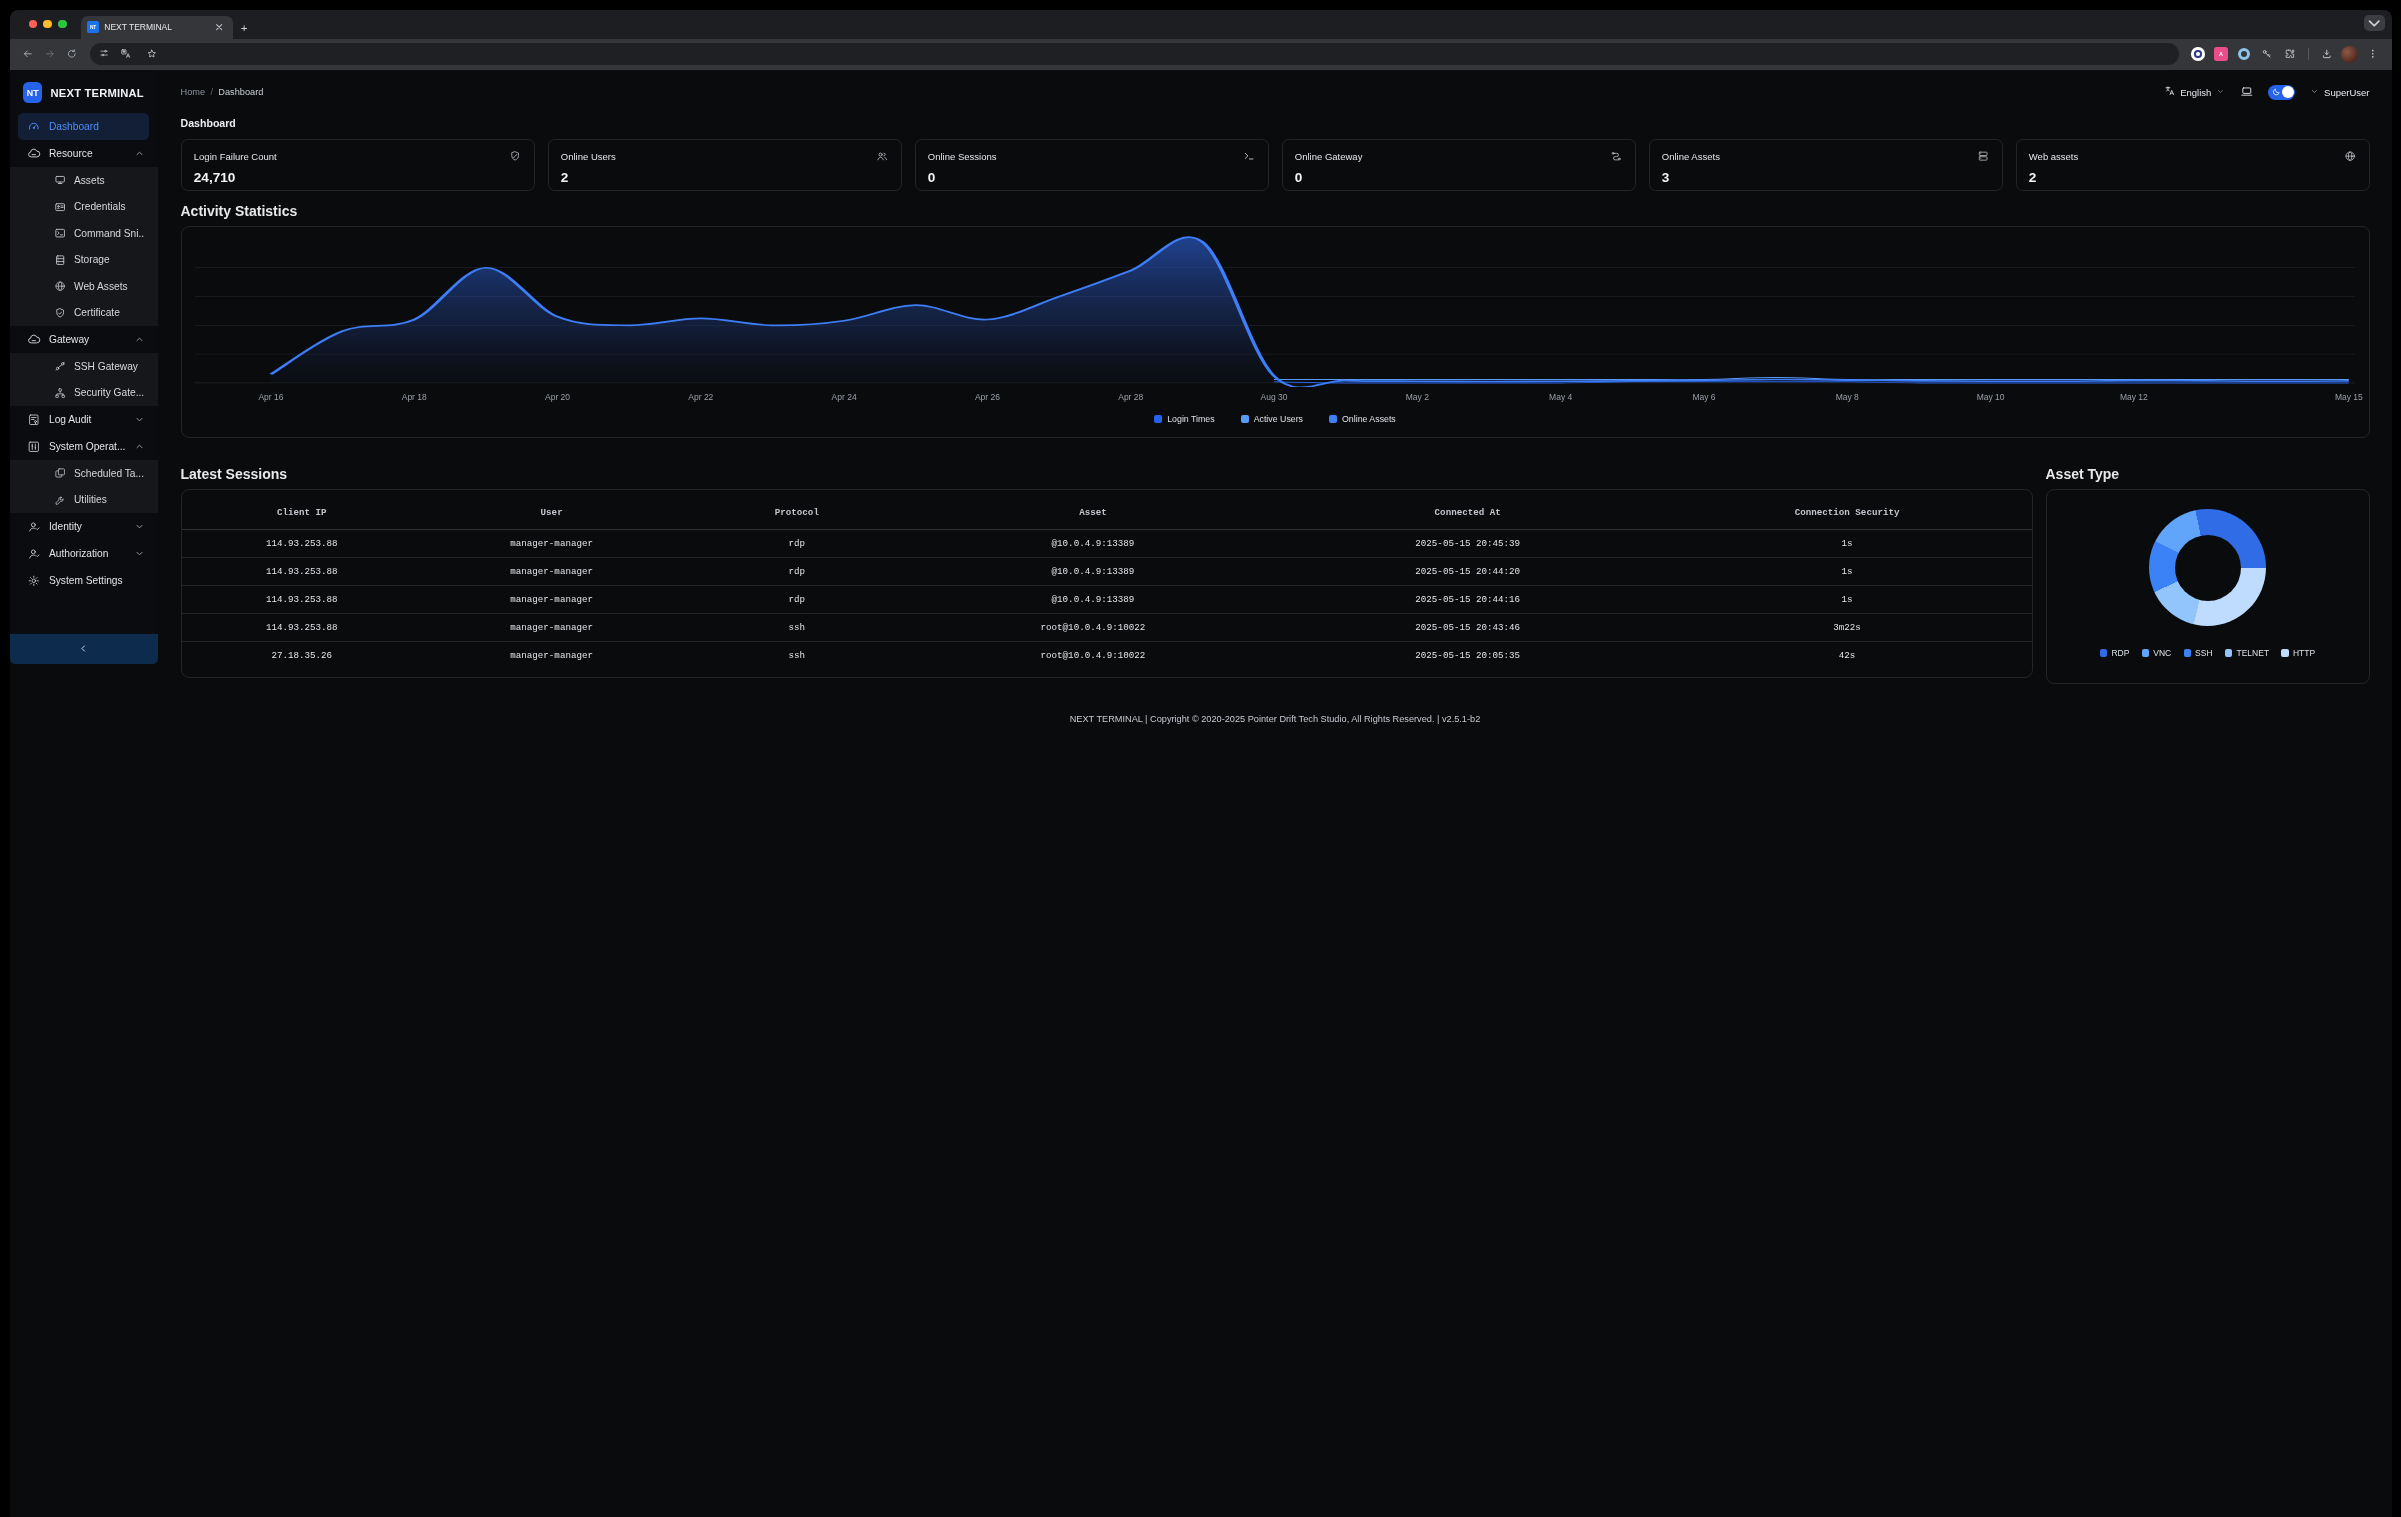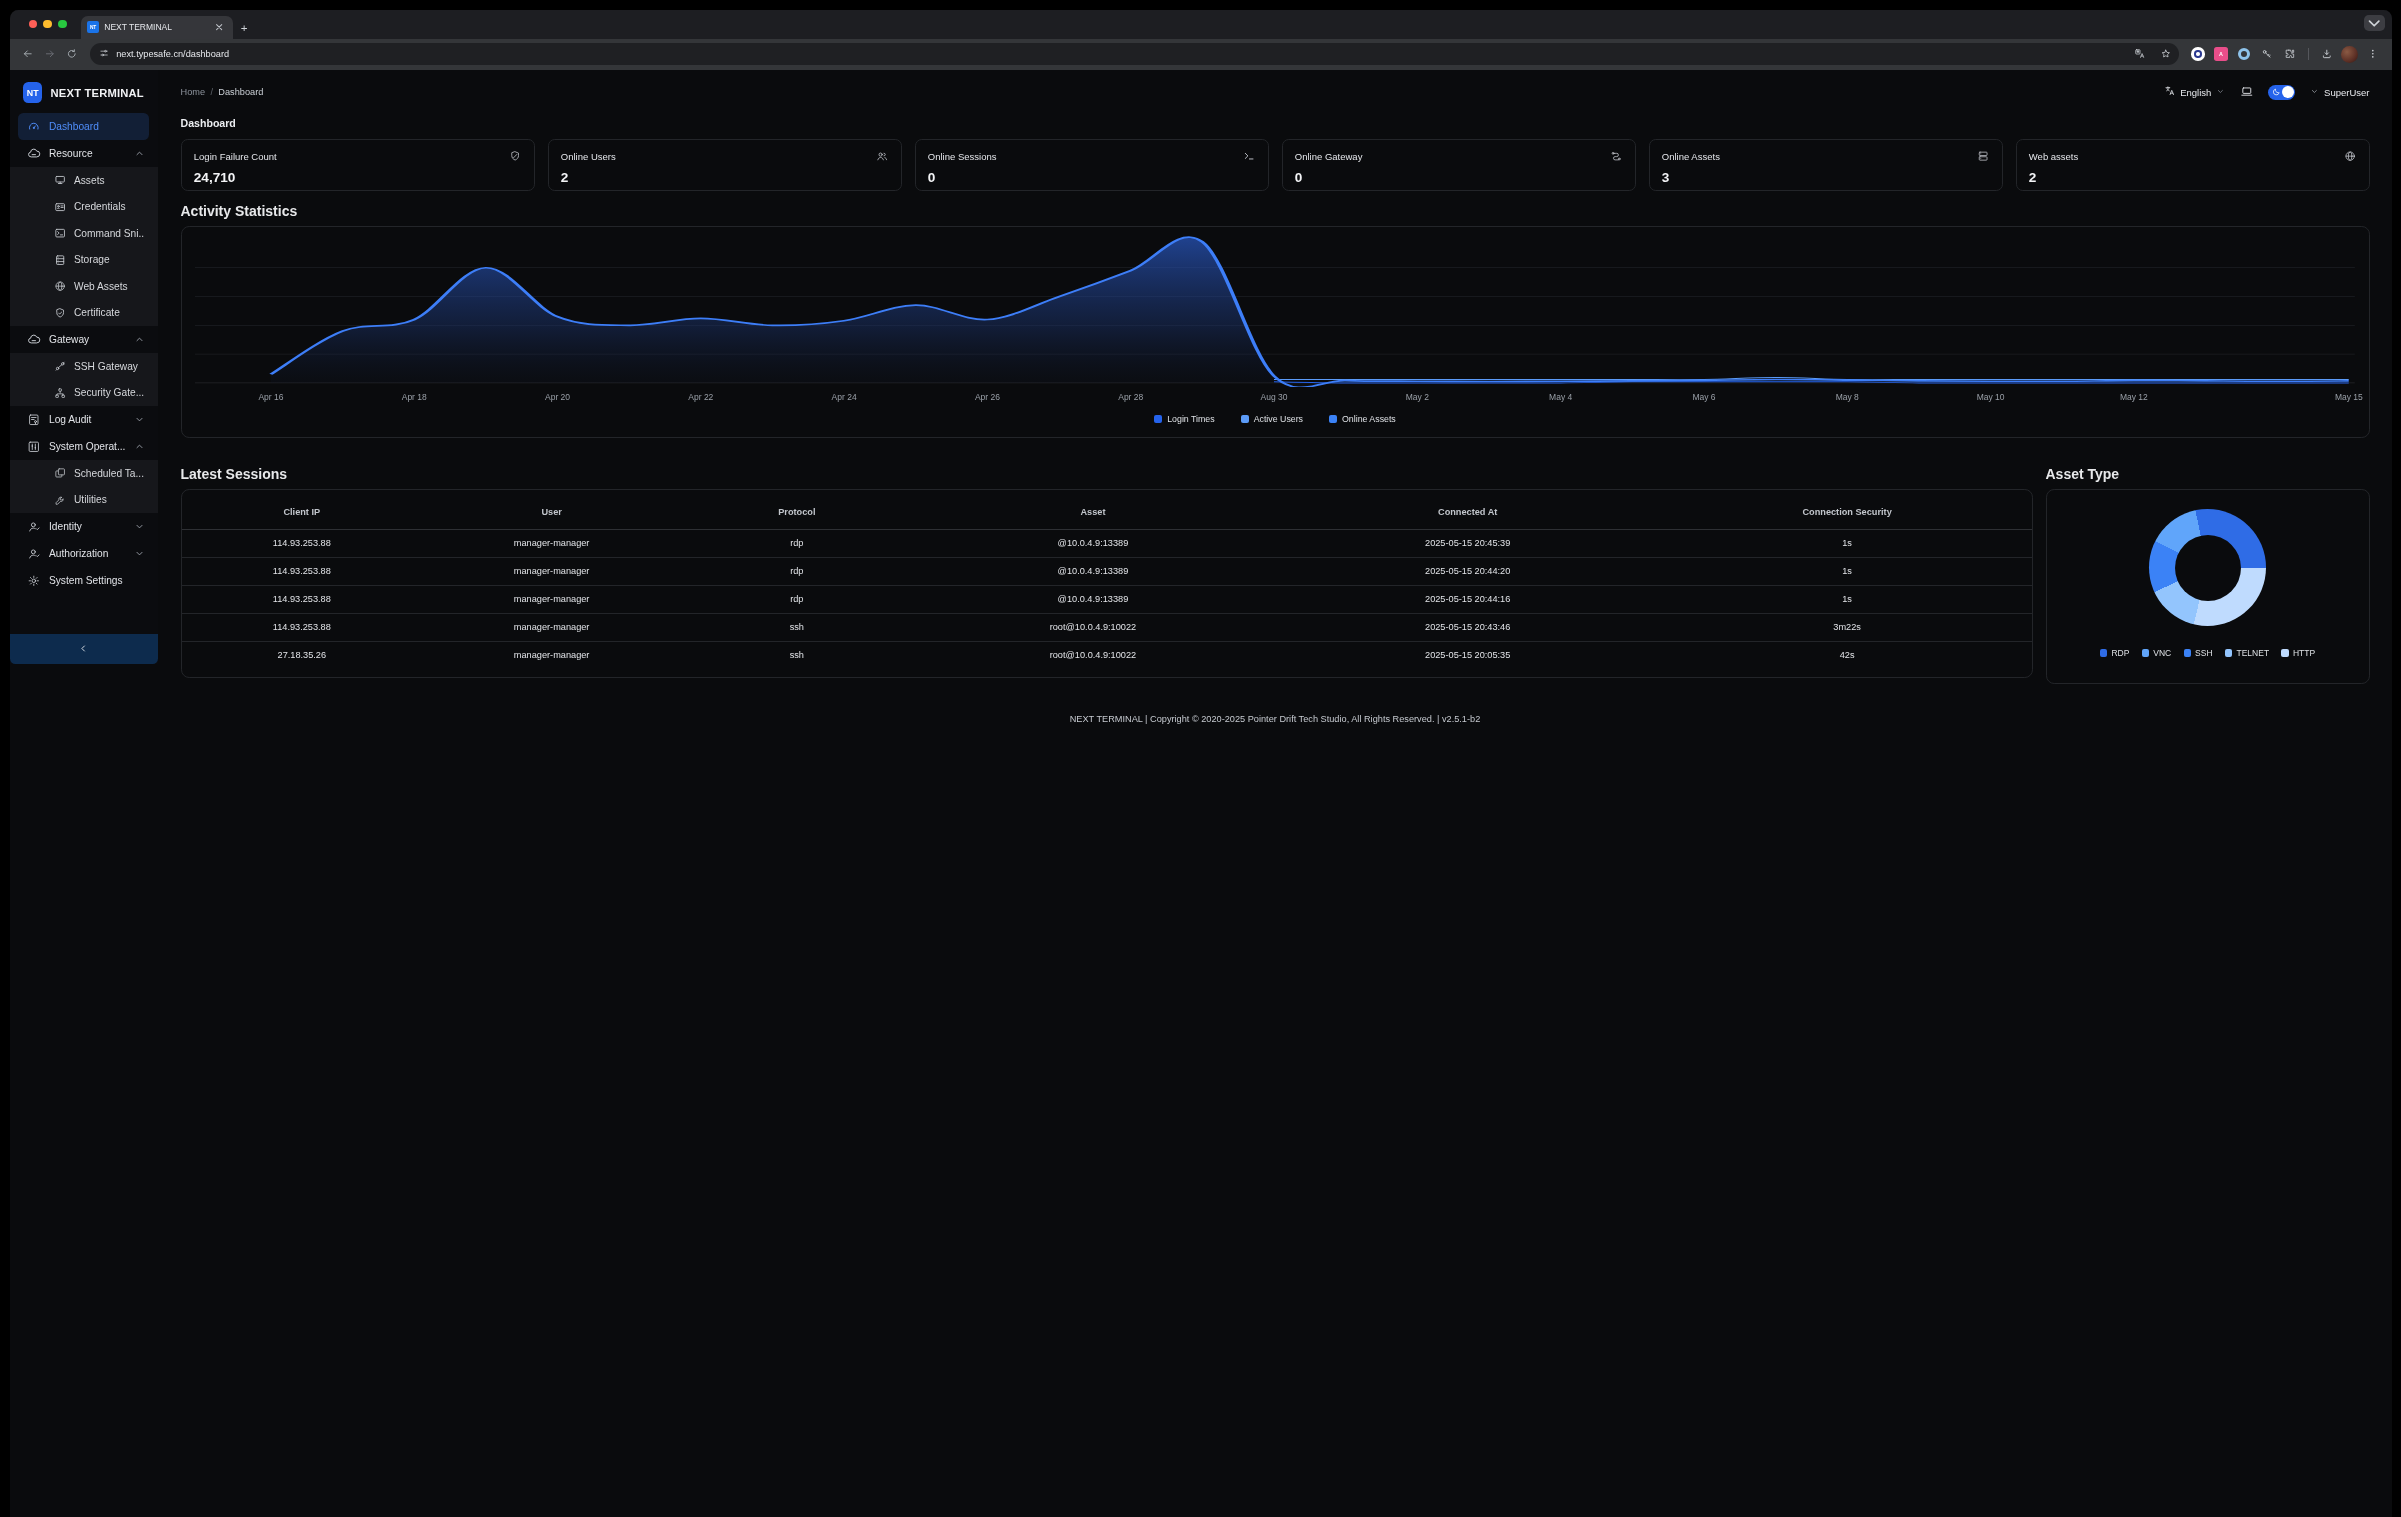--- a/index.html
+++ b/index.html
@@ -91,21 +91,21 @@
   .xlabel { position:absolute; transform:translateX(-50%); color:#9aa0a8; font-size:8.5px; white-space:nowrap; top:0; }
   .chart-legend { margin-top:9.5px; display:flex; justify-content:center; gap:26px; }
   .legend-item { display:flex; align-items:center; gap:4.8px; color:#dfe2e6; font-size:8.8px; }
   .legend-swatch { width:8.2px; height:8.2px; border-radius:2px; }
 
   .bottom { margin-top:16.3px; display:flex; gap:12.3px; }
   .bottom-left { flex:1; min-width:0; }
   .bottom-right { width:324px; flex-shrink:0; }
   .panel-card { margin-top:6.8px; border:0.7px solid #232529; border-radius:8.2px; }
   .table-card { height:189px; padding:5.4px 0 0; }
-  .sess-table { width:100%; }
+  .sess-table { width:100%;font-family:Liberation Mono, monospace; }
   .t-row { display:grid; grid-template-columns:13% 14% 12.5% 19.5% 21% 20%; align-items:center; }
   .t-head { height:33px; }
   .t-head .t-cell { color:#c2c6cc; font-size:9.2px; font-weight:bold; }
   .t-cell { text-align:center; color:#e2e4e8; font-size:9.2px; white-space:nowrap; overflow:hidden; }
   .t-body .t-row { height:28px; border-top:0.7px solid #232529; }
   .t-body .t-row:first-child { border-top:0.7px solid #2e3034; }
 
   .asset-card { height:195px; display:flex; flex-direction:column; align-items:center; }
   .donut { margin-top:19px; width:117px; height:117px; border-radius:50%; position:relative; }
   .donut-hole { position:absolute; left:50%; top:50%; width:66px; height:66px; margin:-33px 0 0 -33px; border-radius:50%; background:#0a0b0d; }
@@ -159,21 +159,20 @@
           <path d="M19 12a7 7 0 1 1-2.05-4.95M17.3 3.6v3.6h-3.6"></path>
         </svg>
       </span>
     <div class="urlbar">
       <span class="tune"><svg viewBox="0 0 24 24" fill="none" stroke="currentColor" stroke-width="1.7" stroke-linecap="round" stroke-linejoin="round">
             <path d="M4.5 7.5h8M17.5 7.5h2"></path>
             <circle cx="15" cy="7.5" r="2"></circle>
             <path d="M19.5 16.5h-8M6.5 16.5h-2"></path>
             <circle cx="9" cy="16.5" r="2"></circle>
           </svg></span>
-      <span class="url-text">next.typesafe.cn/dashboard</span>
       <span class="tbicon">
           <svg viewBox="0 0 24 24" fill="none" stroke="currentColor" stroke-width="1.5" stroke-linecap="round" stroke-linejoin="round">
             <rect x="3.5" y="3.5" width="9" height="9" rx="1.5"></rect>
             <path d="M5.5 6.5h5M8 5.2v1.3M6 10c1.5-.8 3-2 3.5-3.5M10.5 10C9 9.2 7.8 8 7.3 6.8"></path>
             <path d="M13.5 19.5l3.2-8 3.3 8M14.8 16.8h4"></path>
           </svg>
         </span>
       <span class="tbicon">
           <svg viewBox="0 0 24 24" fill="none" stroke="currentColor" stroke-width="1.6" stroke-linecap="round" stroke-linejoin="round">
             <path d="M12 4.4l2.3 4.7 5.2.7-3.8 3.6.9 5.1-4.6-2.4-4.6 2.4.9-5.1L4.5 9.8l5.2-.7z"></path>

